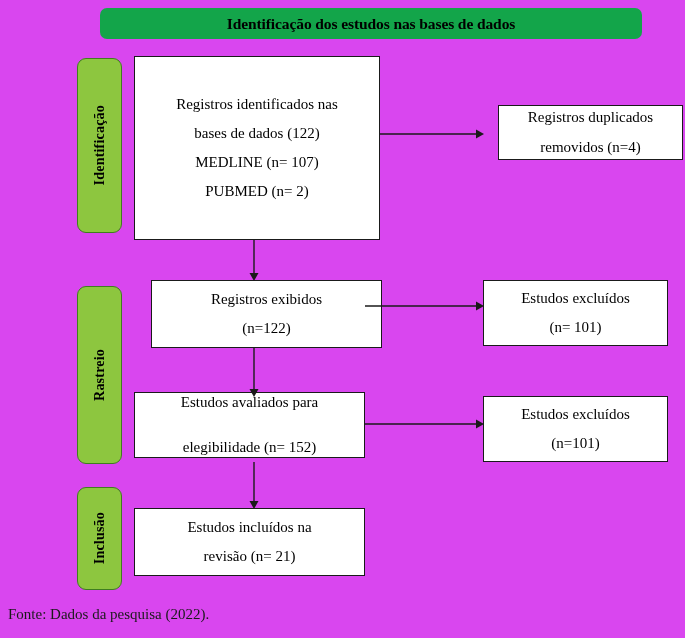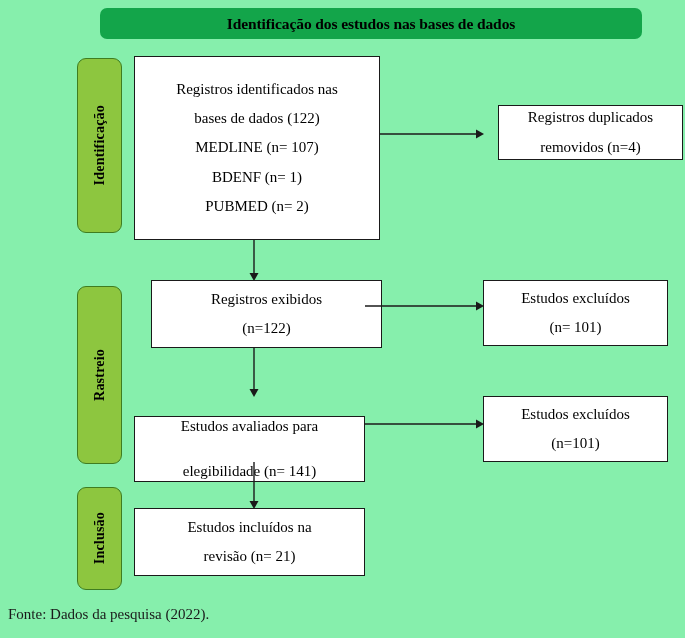--- a/index.html
+++ b/index.html
@@ -10,21 +10,21 @@
   }
   body {
     font-family: "Liberation Serif", "DejaVu Serif", serif;
     color: #000000;
   }
   #stage {
     position: relative;
     width: 685px;
     height: 638px;
     overflow: hidden;
-    background: #86efac;
+    background: #d946ef;
   }
 
   
   .header-banner {
     position: absolute;
     left: 100px;
     top: 8px;
     width: 542px;
     height: 31px;
     background: #13a54a;
@@ -83,21 +83,21 @@
     line-height: 1.95;
     color: #000000;
     padding: 2px 6px;
   }
   .flow-box .line { display: block; white-space: nowrap; }
 
   #box-identified  { left: 134px; top: 56px;  width: 246px; height: 184px; }
   #box-duplicates  { left: 498px; top: 105px; width: 185px; height: 55px; text-align: right; }
   #box-screened    { left: 134px; top: 280px; width: 231px; height: 68px; margin-left: 17px; }
   #box-excluded-1  { left: 483px; top: 280px; width: 185px; height: 66px; }
-  #box-eligibility { left: 134px; top: 416px; width: 231px; height: 66px; gap: 15px; }
+  #box-eligibility { left: 134px; top: 392px; width: 231px; height: 66px; gap: 15px; }
   #box-excluded-2  { left: 483px; top: 396px; width: 185px; height: 66px; }
   #box-included    { left: 134px; top: 508px; width: 231px; height: 68px; }
 
   
   .connector {
     position: absolute;
   }
   .connector svg { display: block; overflow: visible; }
 
   #arrow-dup      { left: 380px; top: 128px; }
@@ -134,42 +134,41 @@
     <span class="tab-text">Rastreio</span>
   </div>
   <div class="stage-tab" id="tab-inclusao">
     <span class="tab-text">Inclusão</span>
   </div>
 
   <div class="flow-box" id="box-identified">
     <span class="line">Registros identificados nas</span>
     <span class="line">bases de dados (122)</span>
     <span class="line">MEDLINE (n= 107)</span>
-    <span class="line">BDENF (n= 1)</span>
     <span class="line">PUBMED (n= 2)</span>
   </div>
 
   <div class="flow-box" id="box-duplicates">
     <span class="line">Registros duplicados</span>
     <span class="line">removidos (n=4)</span>
   </div>
 
   <div class="flow-box" id="box-screened">
     <span class="line">Registros exibidos</span>
     <span class="line">(n=122)</span>
   </div>
 
   <div class="flow-box" id="box-excluded-1">
     <span class="line">Estudos excluídos</span>
     <span class="line">(n= 101)</span>
   </div>
 
   <div class="flow-box" id="box-eligibility">
     <span class="line">Estudos avaliados para</span>
-    <span class="line">elegibilidade (n= 141)</span>
+    <span class="line">elegibilidade (n= 152)</span>
   </div>
 
   <div class="flow-box" id="box-excluded-2">
     <span class="line">Estudos excluídos</span>
     <span class="line">(n=101)</span>
   </div>
 
   <div class="flow-box" id="box-included">
     <span class="line">Estudos incluídos na</span>
     <span class="line">revisão (n= 21)</span>

